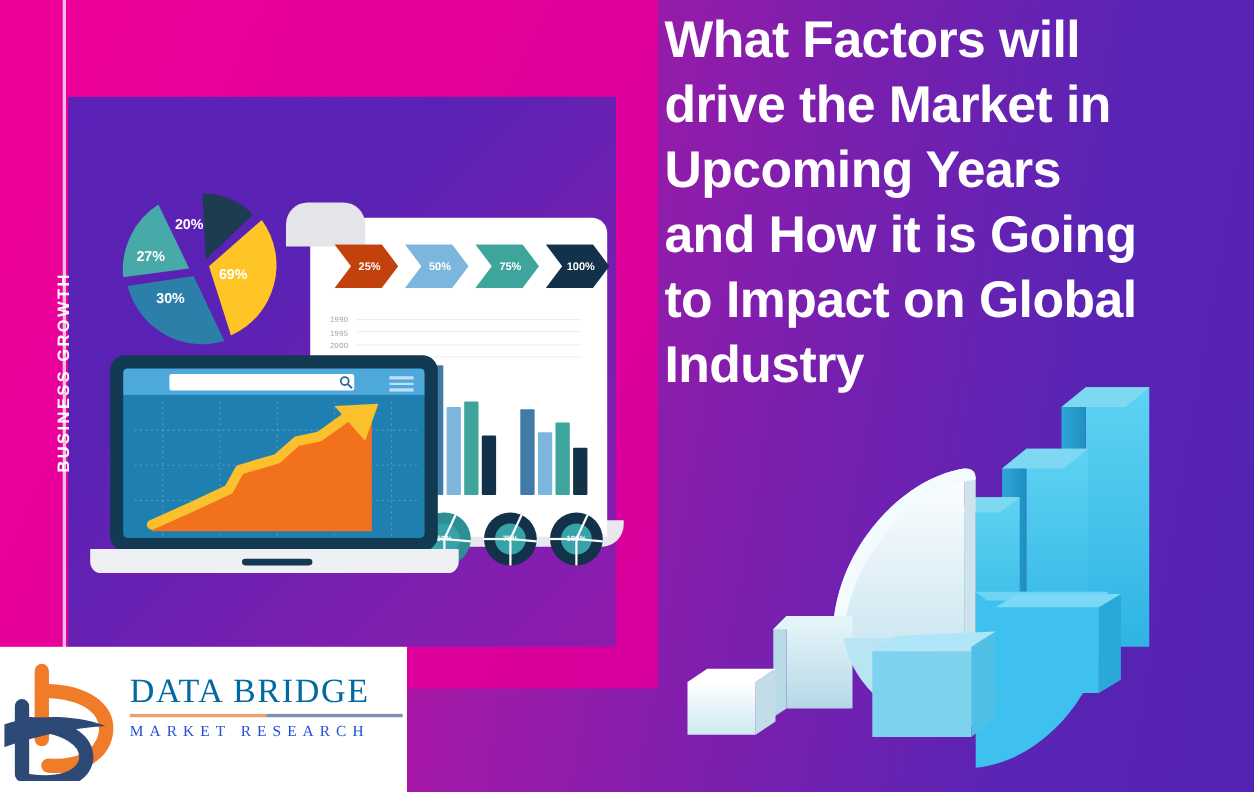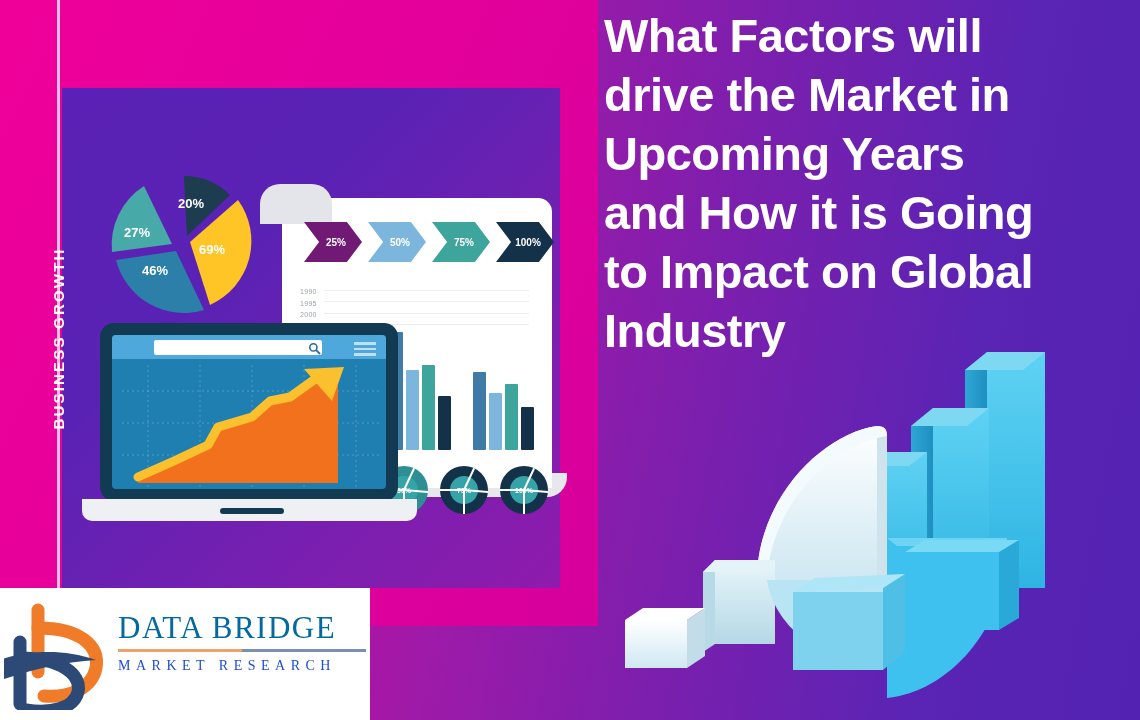--- a/index.html
+++ b/index.html
@@ -88,32 +88,32 @@
 
     <div class="pie">
       <svg width="165" height="145" viewBox="0 0 165 145">
         <g transform="translate(80,72)">
           <path d="M2,-66 A66,66 0 0,1 48,-47 L5,-6 Z" fill="#1d3c4f"></path>
           <path d="M56,-42 A70,70 0 0,1 28,63 L8,0 Z" fill="#ffc425"></path>
           <path d="M-6,9 L22,68 A70,70 0 0,1 -66,18 Z" fill="#2b7fa8"></path>
           <path d="M-10,2 L-70,10 A70,70 0 0,1 -38,-56 Z" fill="#47a9a8"></path>
         </g>
       </svg>
-      <div class="pielbl" style="left:76px;top:26px">20%</div>
+      <div class="pielbl" style="left:57px;top:26px">20%</div>
       <div class="pielbl" style="left:97px;top:72px;color:#fff">69%</div>
-      <div class="pielbl" style="left:40px;top:93px">46%</div>
+      <div class="pielbl" style="left:40px;top:93px">30%</div>
       <div class="pielbl" style="left:22px;top:55px">27%</div>
     </div>
 
     <div class="cardbase"></div>
     <div class="card">
       <div class="cardtab"></div>
 
       <div class="chevs">
-        <div class="chev" style="background:#701a75">
+        <div class="chev" style="background:#c2410c">
             <span>25%</span>
           </div>
         <div class="chev" style="background:#7cb6dd">
             <span>50%</span>
           </div>
         <div class="chev" style="background:#3da59c">
             <span>75%</span>
           </div>
         <div class="chev" style="background:#14314a">
             <span>100%</span>

